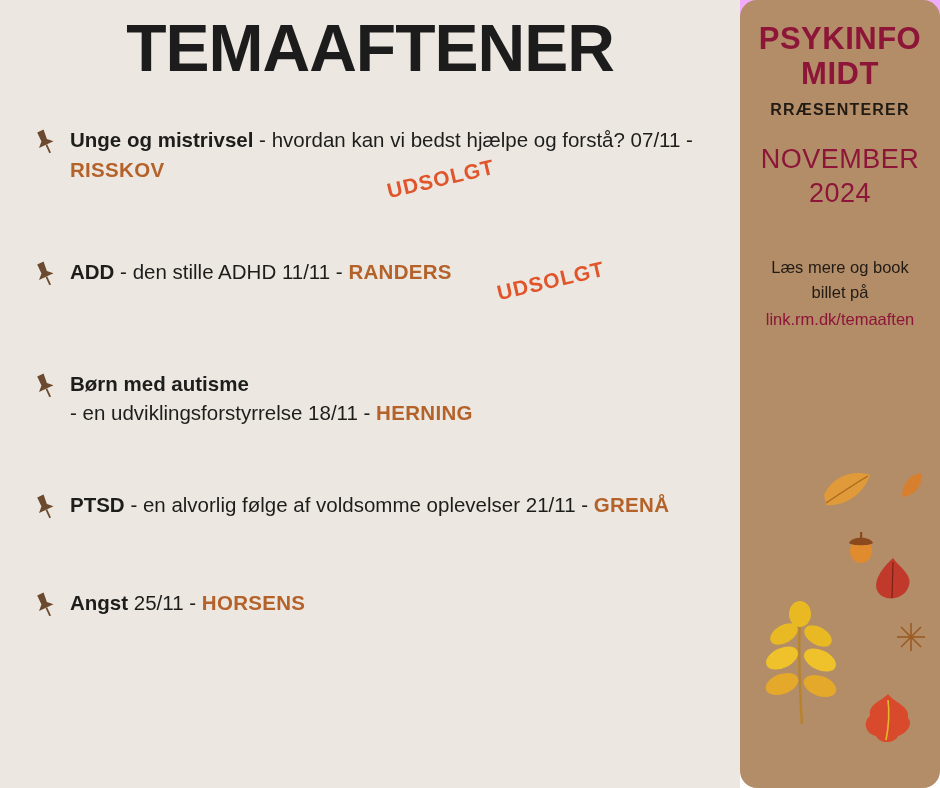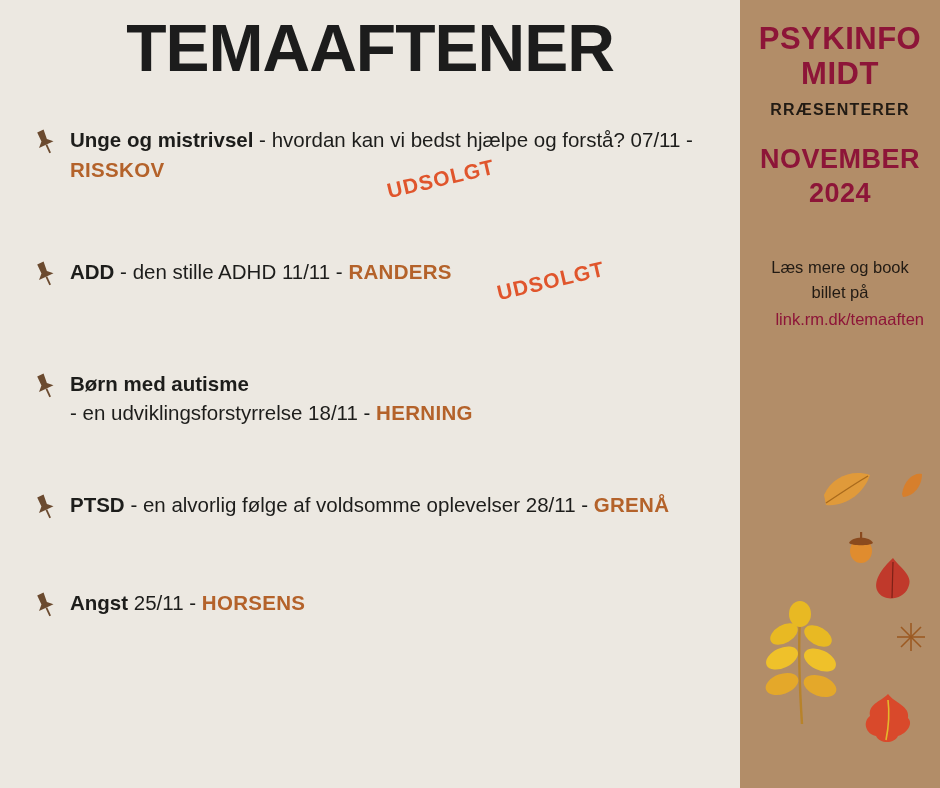--- a/index.html
+++ b/index.html
@@ -72,58 +72,58 @@
     white-space: nowrap;
   }
   
   .right {
     position: relative;
     width: 200px;
     height: 788px;
     background: #b28d68;
     text-align: center;
     overflow: hidden;
+    border-radius: 17px;
   }
   .brand {
     margin-top: 22px;
     font-size: 31px;
     font-weight: bold;
     color: #8d1538;
     line-height: 1.12;
     letter-spacing: 0.5px;
   }
   .presents {
     margin-top: 10px;
     font-size: 16px;
     font-weight: bold;
     color: #221b14;
     letter-spacing: 1.2px;
   }
   .month {
     margin-top: 24px;
     font-size: 27px;
-    font-weight: bold;
+    font-weight: normal;
     color: #8d1538;
     line-height: 1.25;
     letter-spacing: 0.5px;
   }
   .booking {
     margin-top: 44px;
     font-size: 16.5px;
     color: #221b14;
     line-height: 1.5;
     padding: 0 16px;
   }
   .link {
     display: block;
     margin-top: 3px;
     color: #8d1538;
     font-size: 16.5px;
     text-decoration: none;
-    text-align: right;
   }
   
   .leaf { position: absolute; }
 </style>
 </head>
 <body>
 
 <div class="poster">
 
   <div class="left">
@@ -179,21 +179,21 @@
       <div class="event" style="margin-bottom:58px;">
         <span class="pin">
           <svg width="30" height="30" viewBox="0 0 30 30">
             <g transform="rotate(-25 15 15)">
               <path d="M12 3 L19 3 L18 13 L23 18 L7 18 L12 13 Z" fill="#6b4a2f"></path>
               <rect x="14.2" y="18" width="1.8" height="9" fill="#6b4a2f"></rect>
             </g>
           </svg>
         </span>
         <div class="evt-text">
-          <span class="b">PTSD</span><span> - en alvorlig følge af voldsomme oplevelser 28/11 - </span><span class="place">GRENÅ</span>
+          <span class="b">PTSD</span><span> - en alvorlig følge af voldsomme oplevelser 21/11 - </span><span class="place">GRENÅ</span>
         </div>
       </div>
 
       <div class="event">
         <span class="pin">
           <svg width="30" height="30" viewBox="0 0 30 30">
             <g transform="rotate(-25 15 15)">
               <path d="M12 3 L19 3 L18 13 L23 18 L7 18 L12 13 Z" fill="#6b4a2f"></path>
               <rect x="14.2" y="18" width="1.8" height="9" fill="#6b4a2f"></rect>
             </g>

